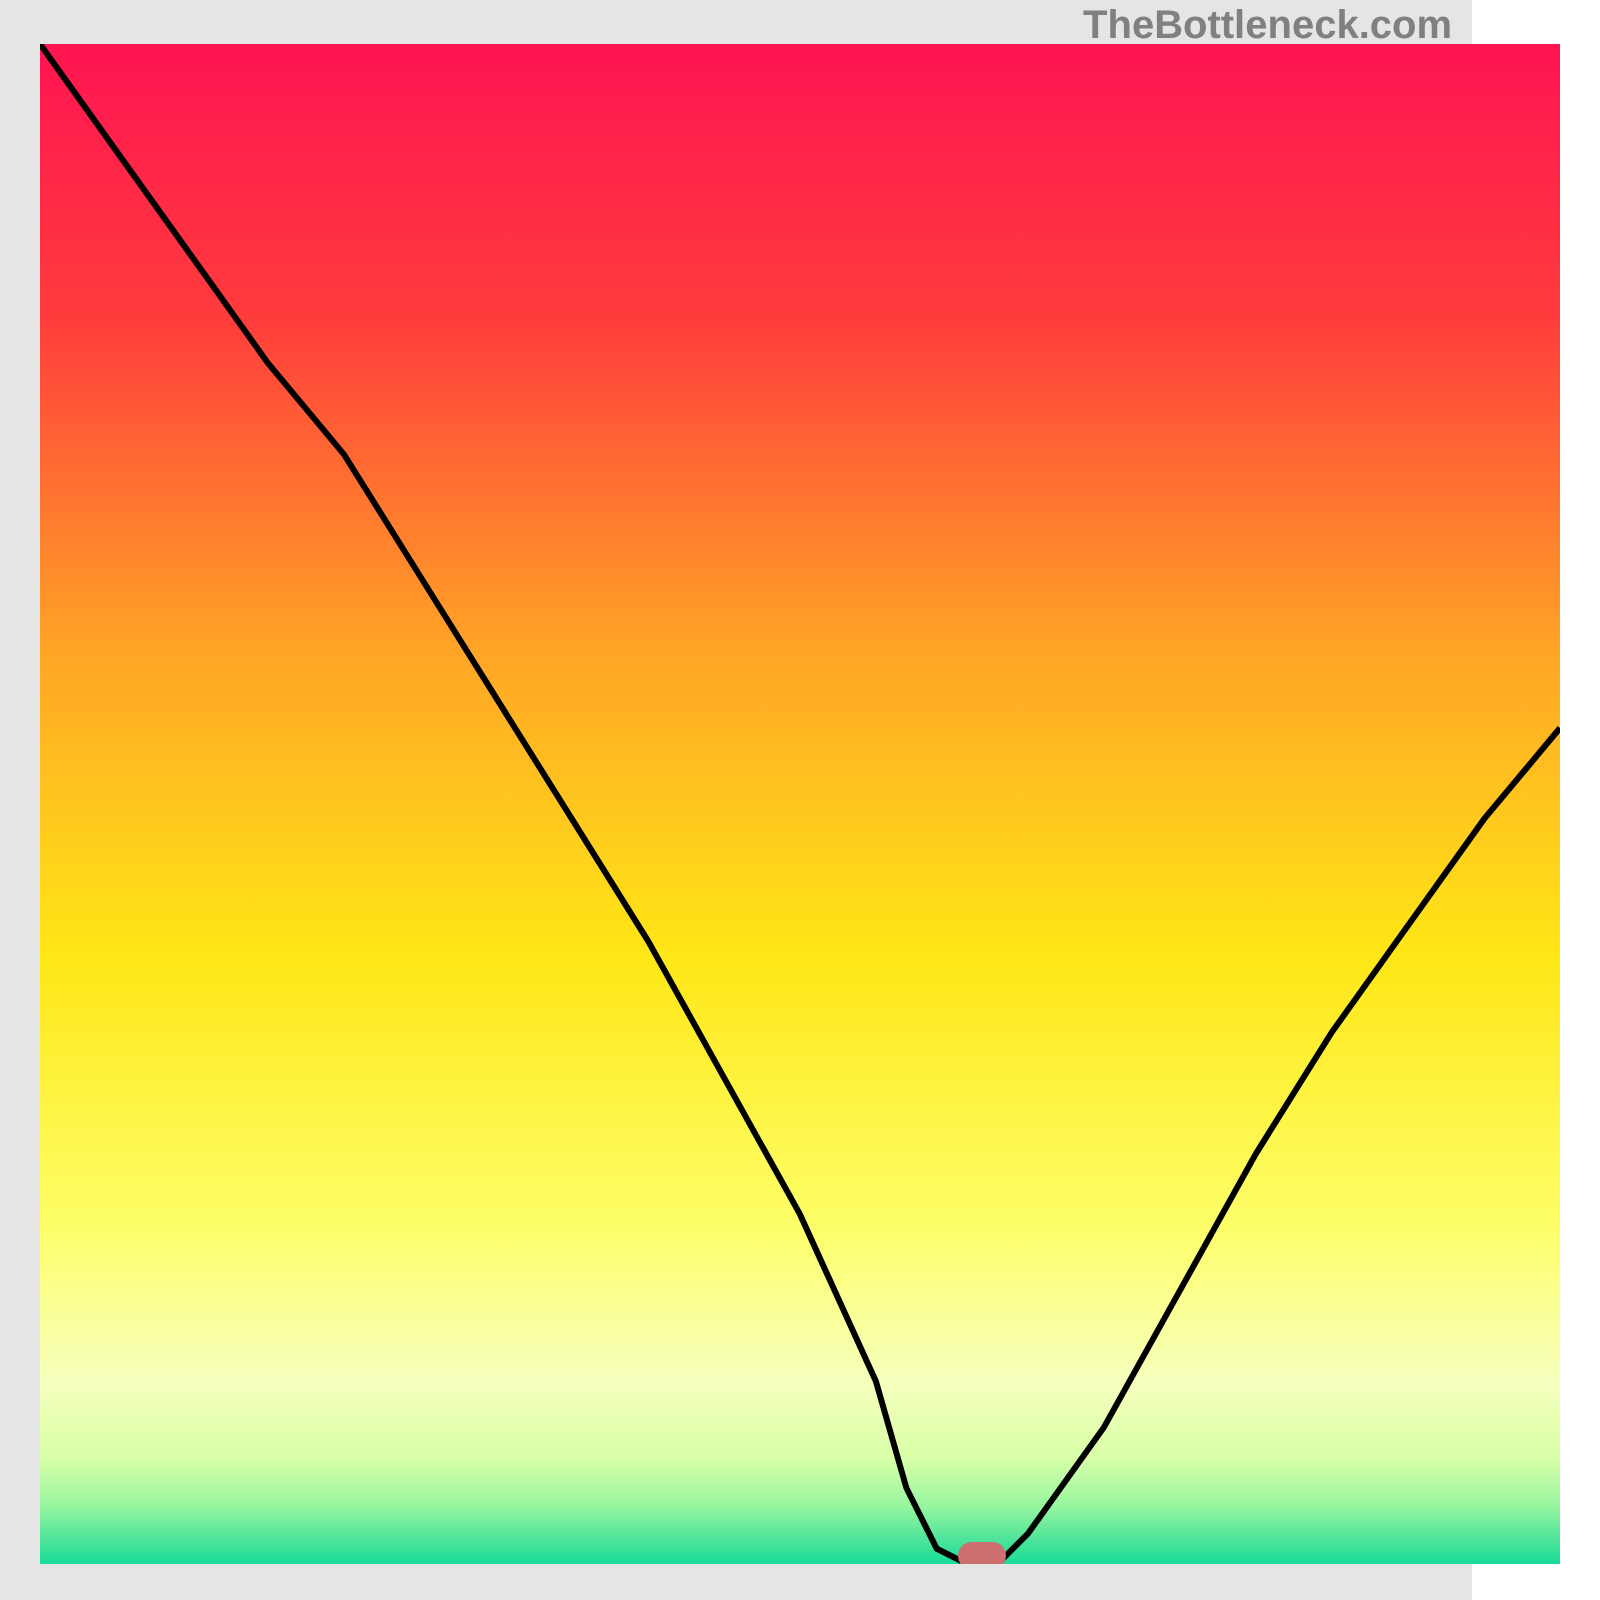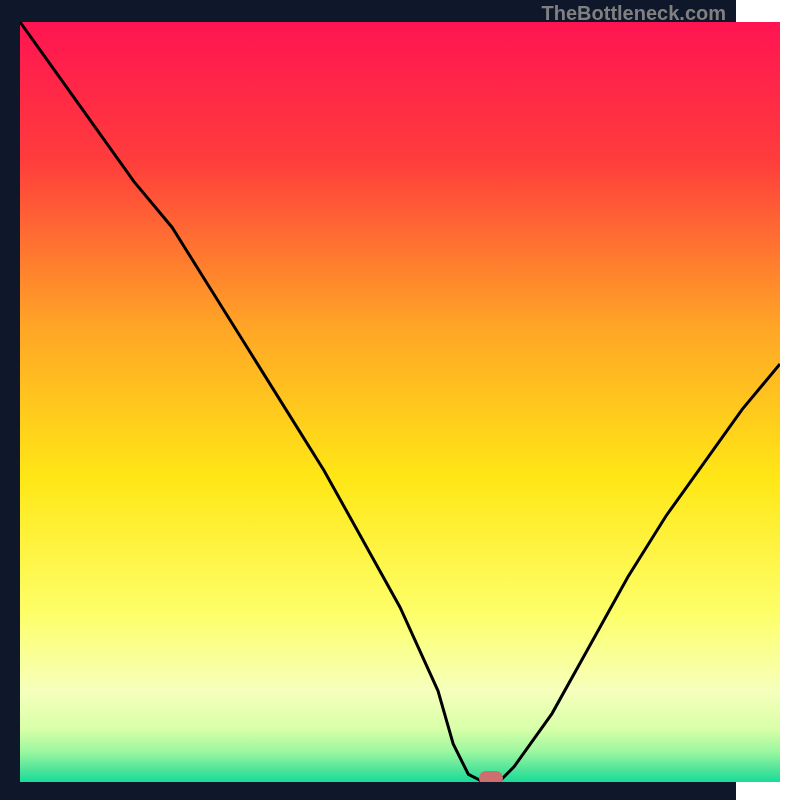--- a/index.html
+++ b/index.html
@@ -6,21 +6,21 @@
     margin: 0;
     padding: 0;
     width: 800px;
     height: 800px;
     overflow: hidden;
     font-family: Arial, Helvetica, sans-serif;
   }
   .frame {
     width: 736px;
     height: 800px;
-    background: #0f172a;
+    background: #e5e5e5;
     position: relative;
     text-decoration: underline;
   }
   .watermark {
     position: absolute;
     top: 2px;
     right: 10px;
     color: #808080;
     font-size: 20px;
     font-weight: 600;

